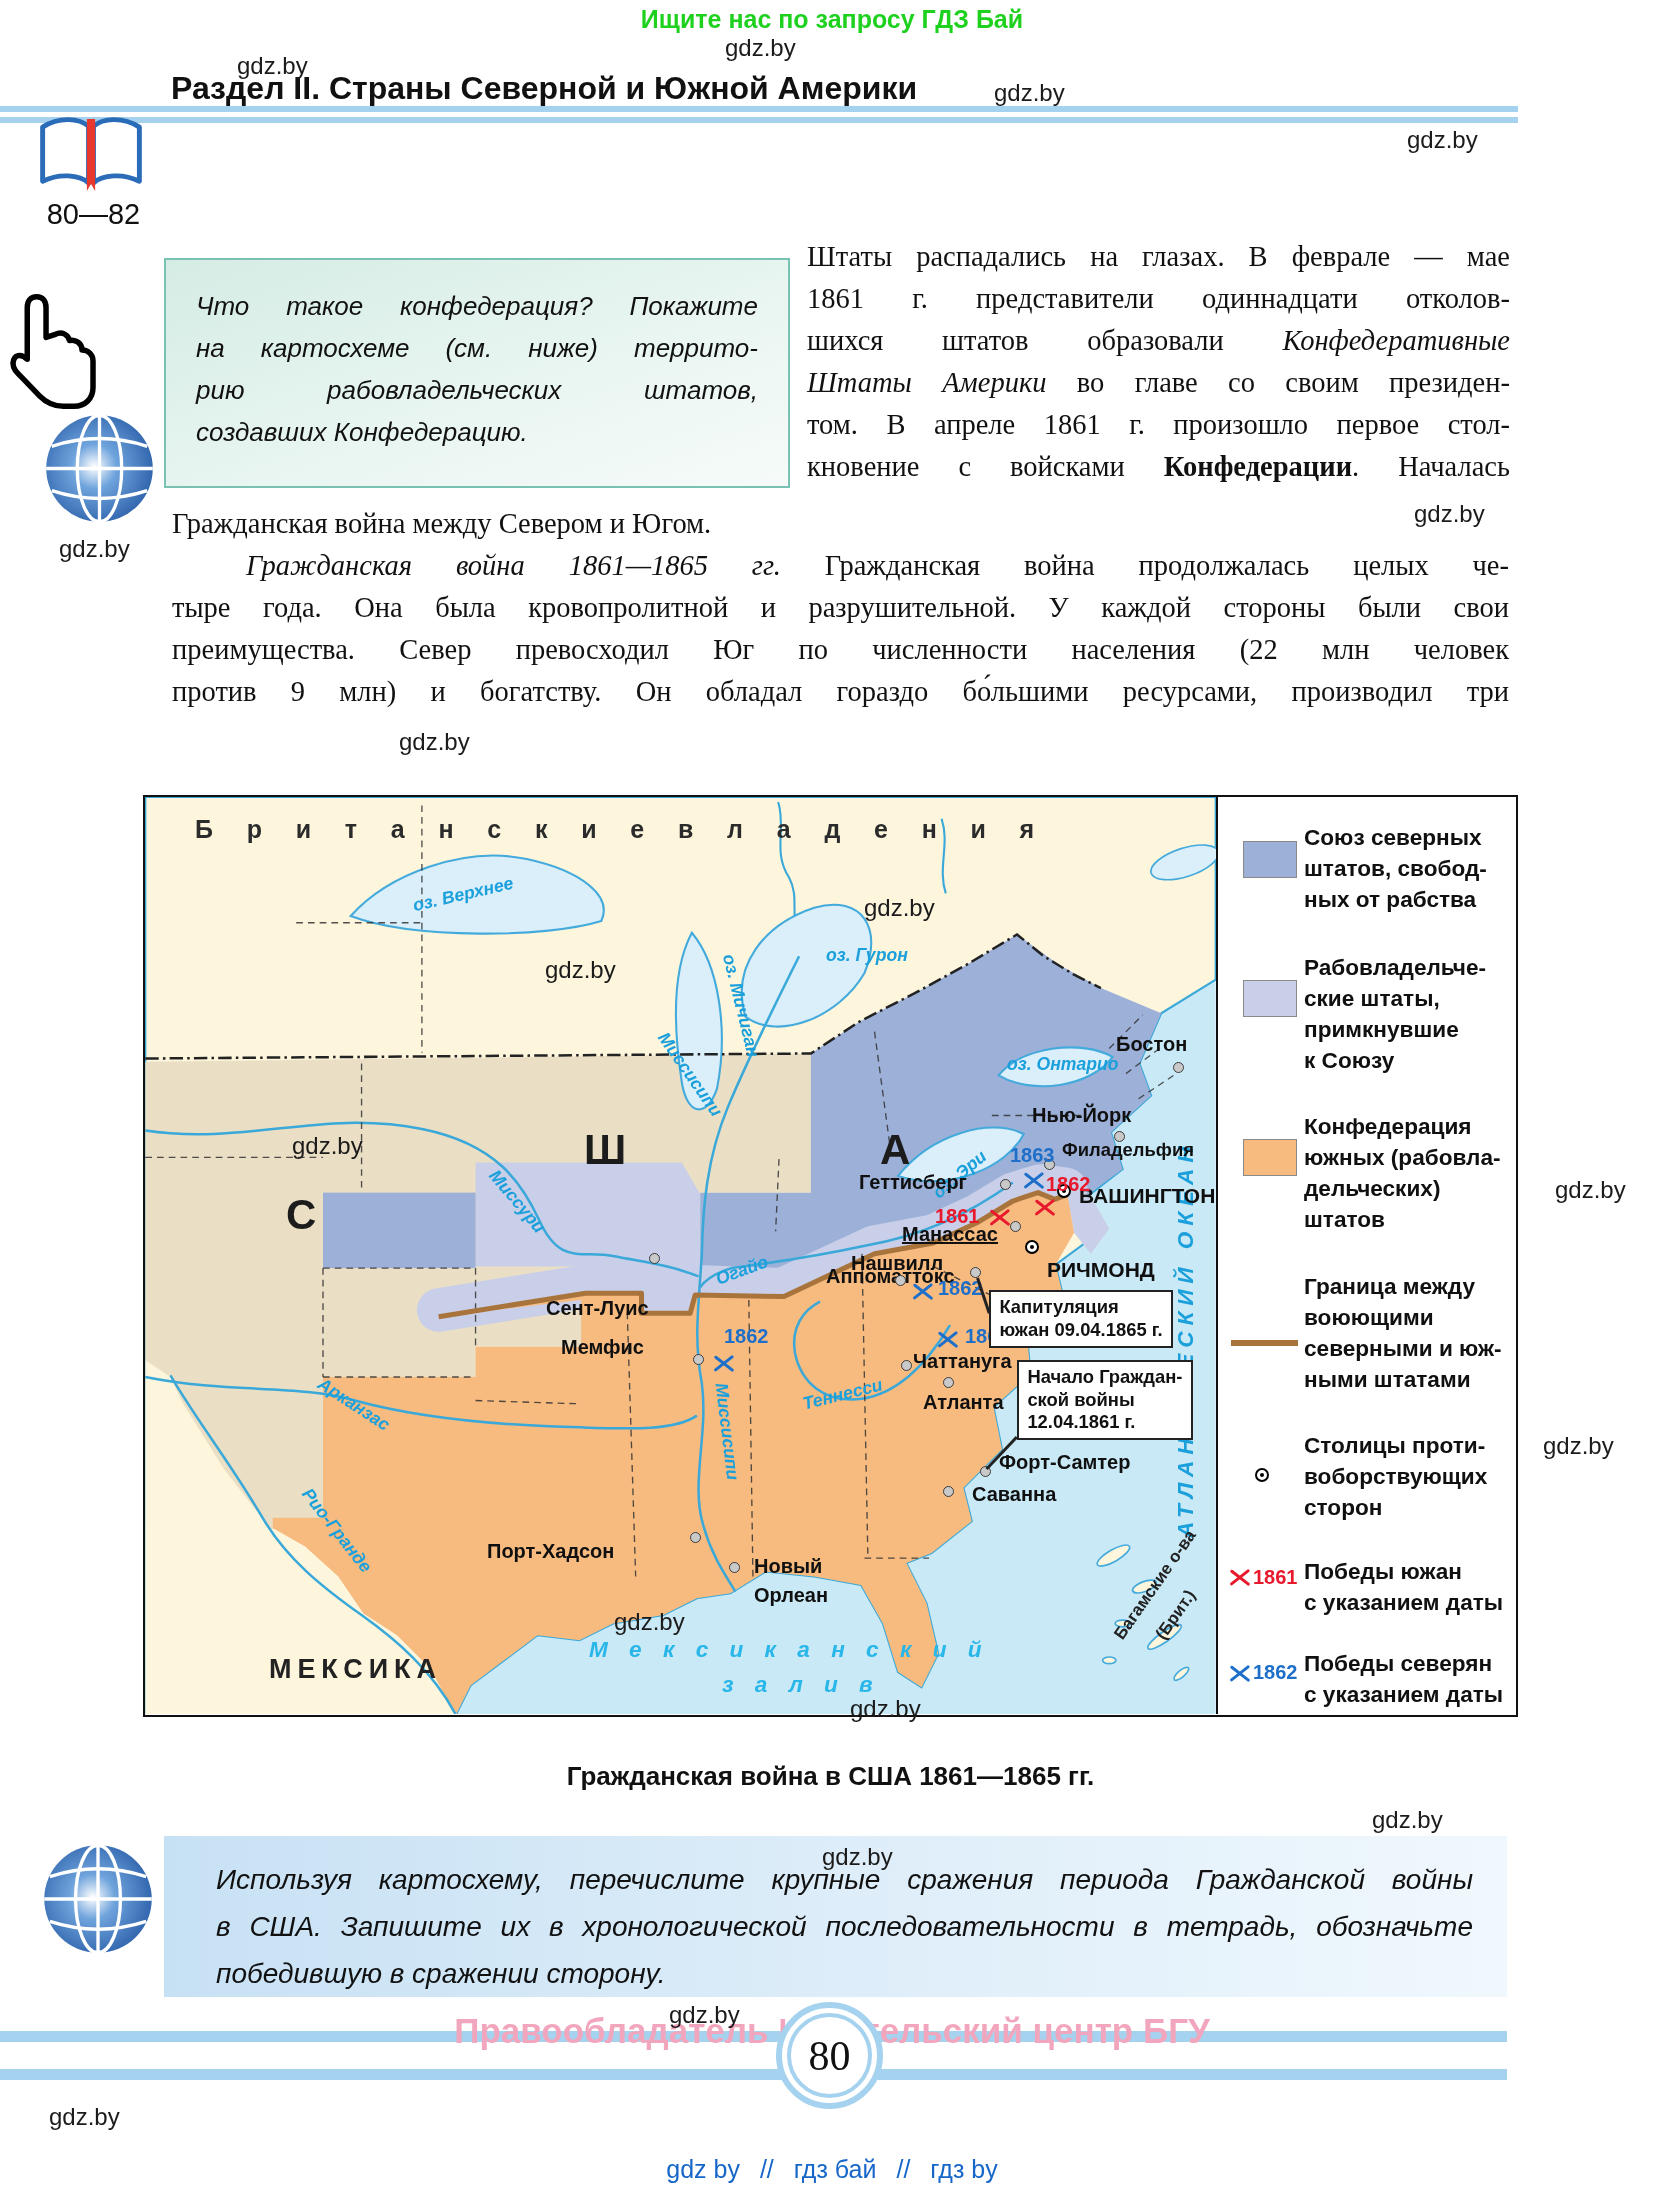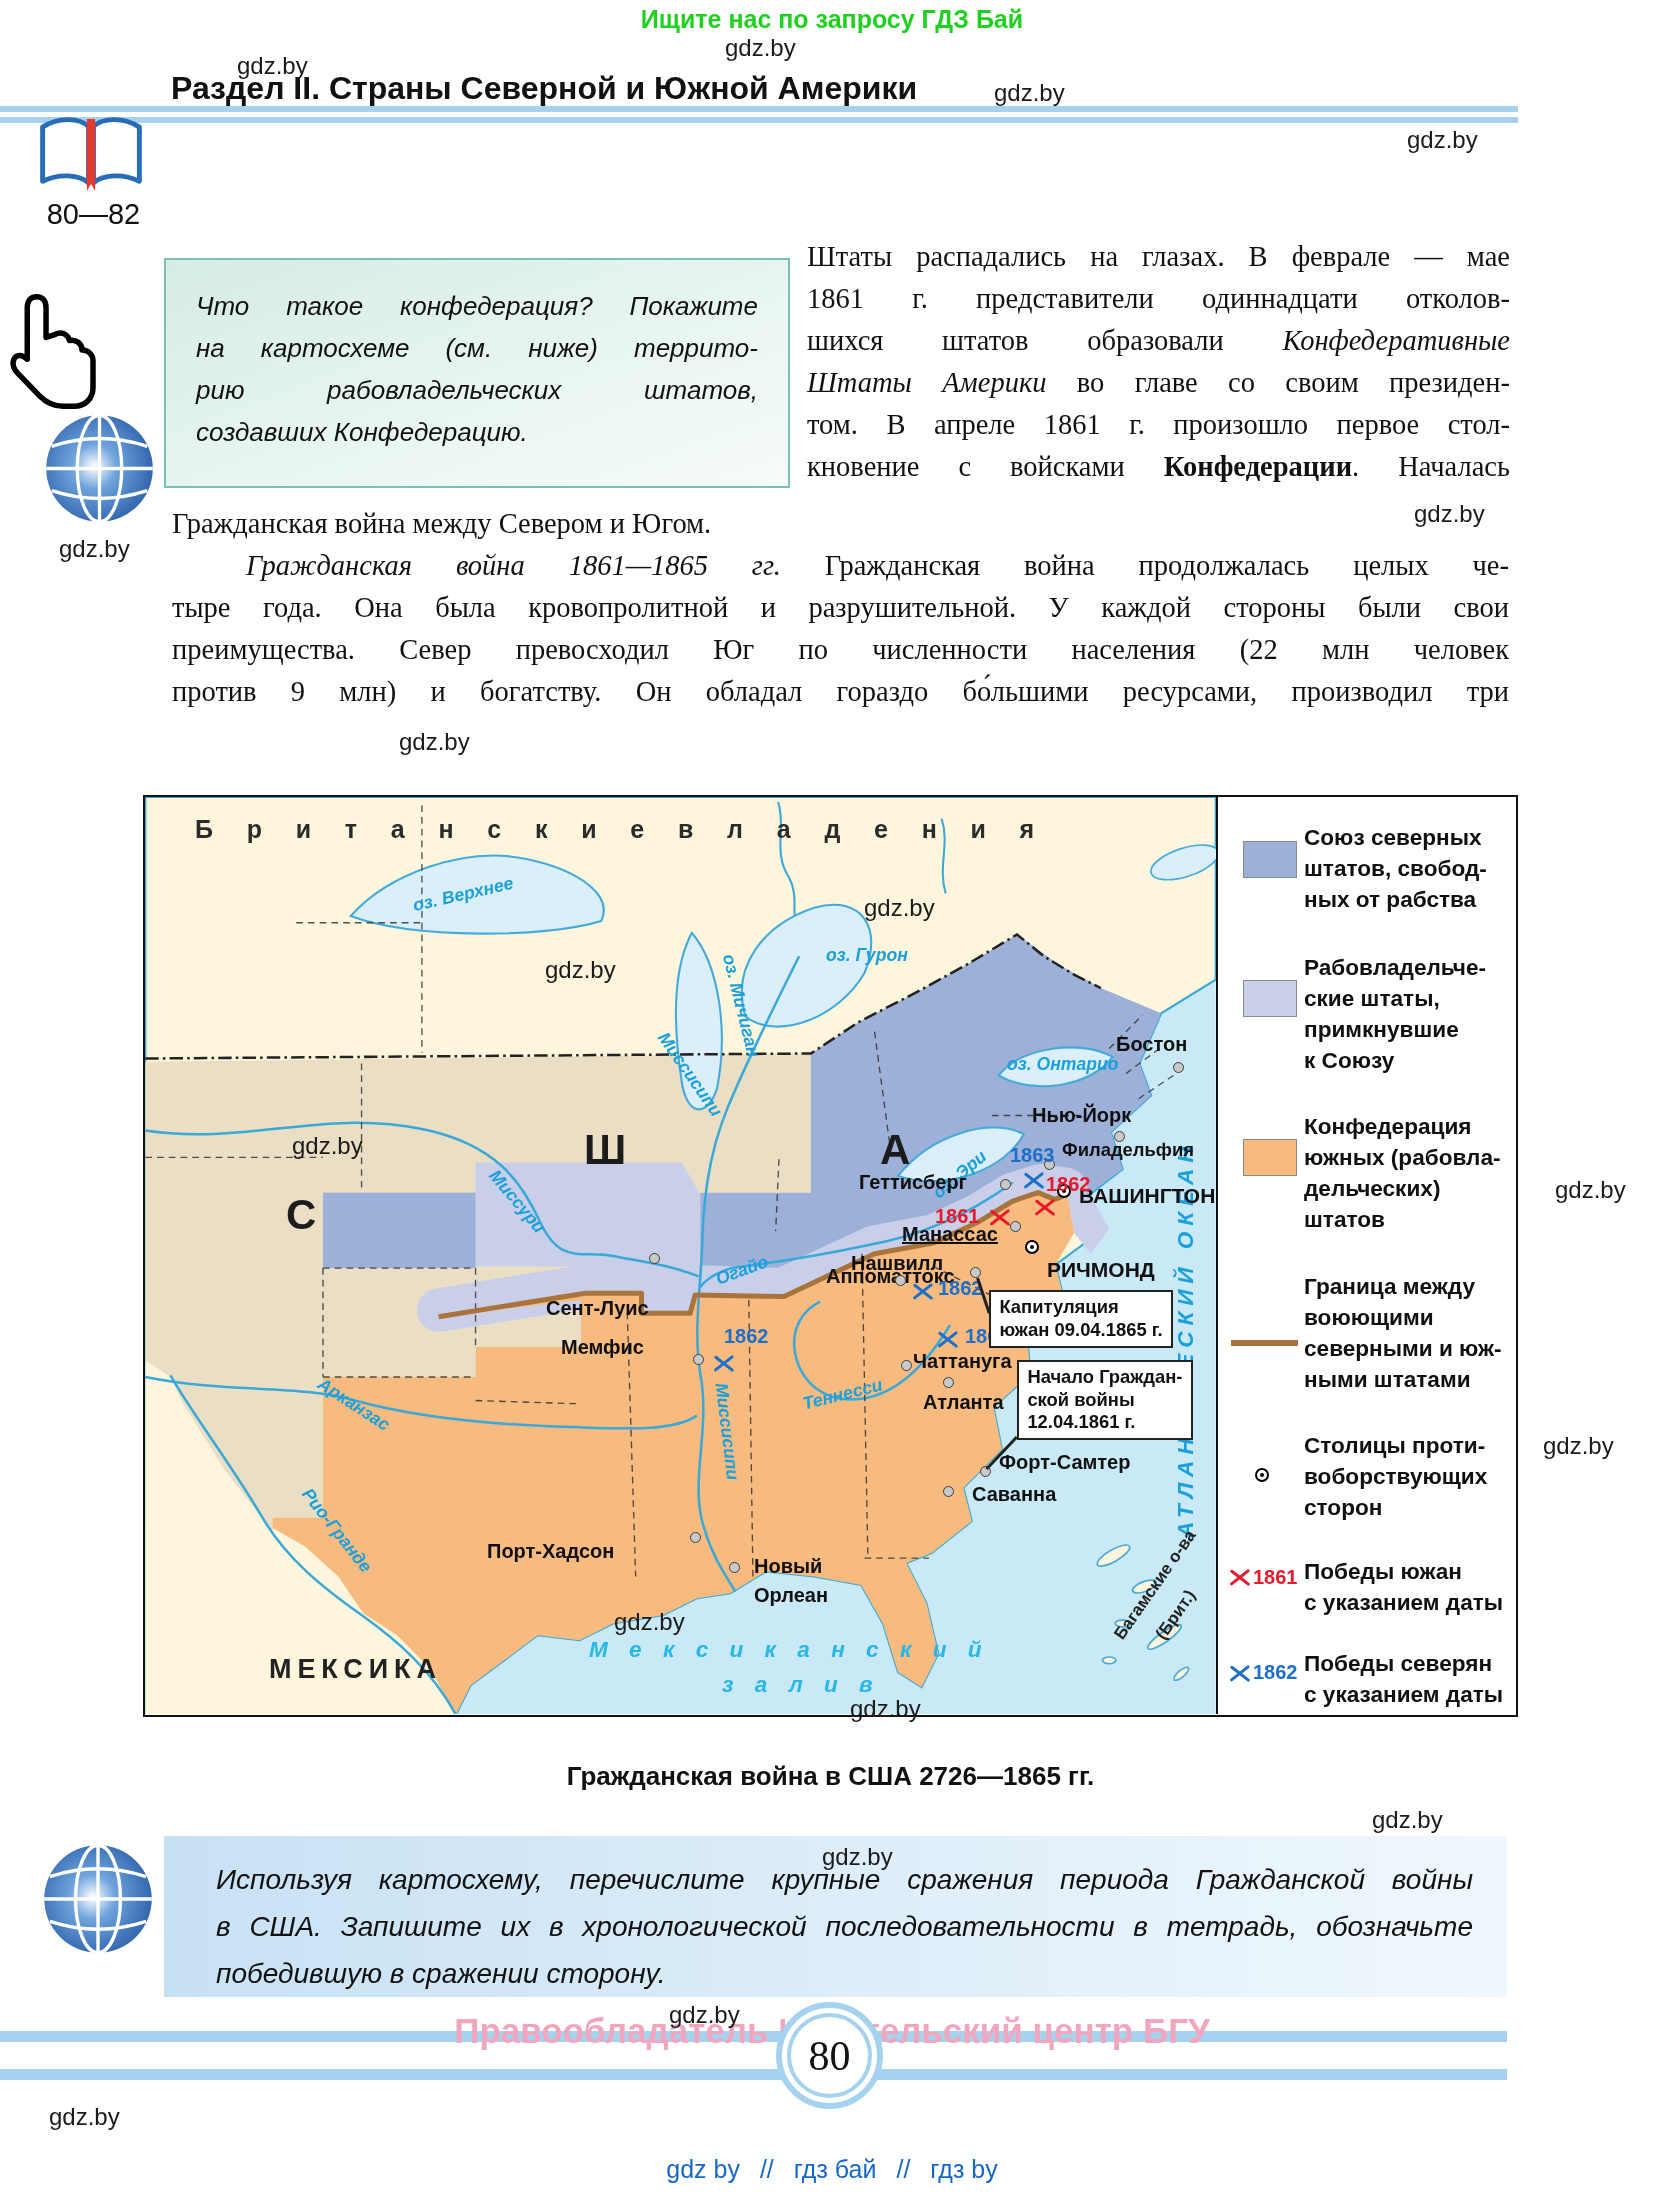--- a/index.html
+++ b/index.html
@@ -338,21 +338,21 @@
         </div>
         <div class="xmark" style="left: 11.7px; top: 867px; position: absolute; color: rgb(29, 111, 201);"></div>
         <div class="yr" style="left: 35px; top: 864px; position: absolute; color: rgb(29, 111, 201);">1862</div>
         <div class="leg-t" style="top: 851px;">
           <div>Победы северян</div>
           <div>с указанием даты</div>
         </div>
       </div>
   </div>
 
-  <div class="abs caption">Гражданская война в США 2726—1865 гг.</div>
+  <div class="abs caption">Гражданская война в США 1861—1865 гг.</div>
 
   <div class="abs taskbox">
       <div id="tasklines">
         <div class="ln">Используя картосхему, перечислите крупные сражения периода Гражданской войны</div>
         <div class="ln">в США. Запишите их в хронологической последовательности в тетрадь, обозначьте</div>
         <div class="ln last">победившую в сражении сторону.</div>
       </div>
     </div>
 
   <svg class="abs" style="left:42px;top:1843px" width="112" height="112" viewBox="0 0 100 100">

